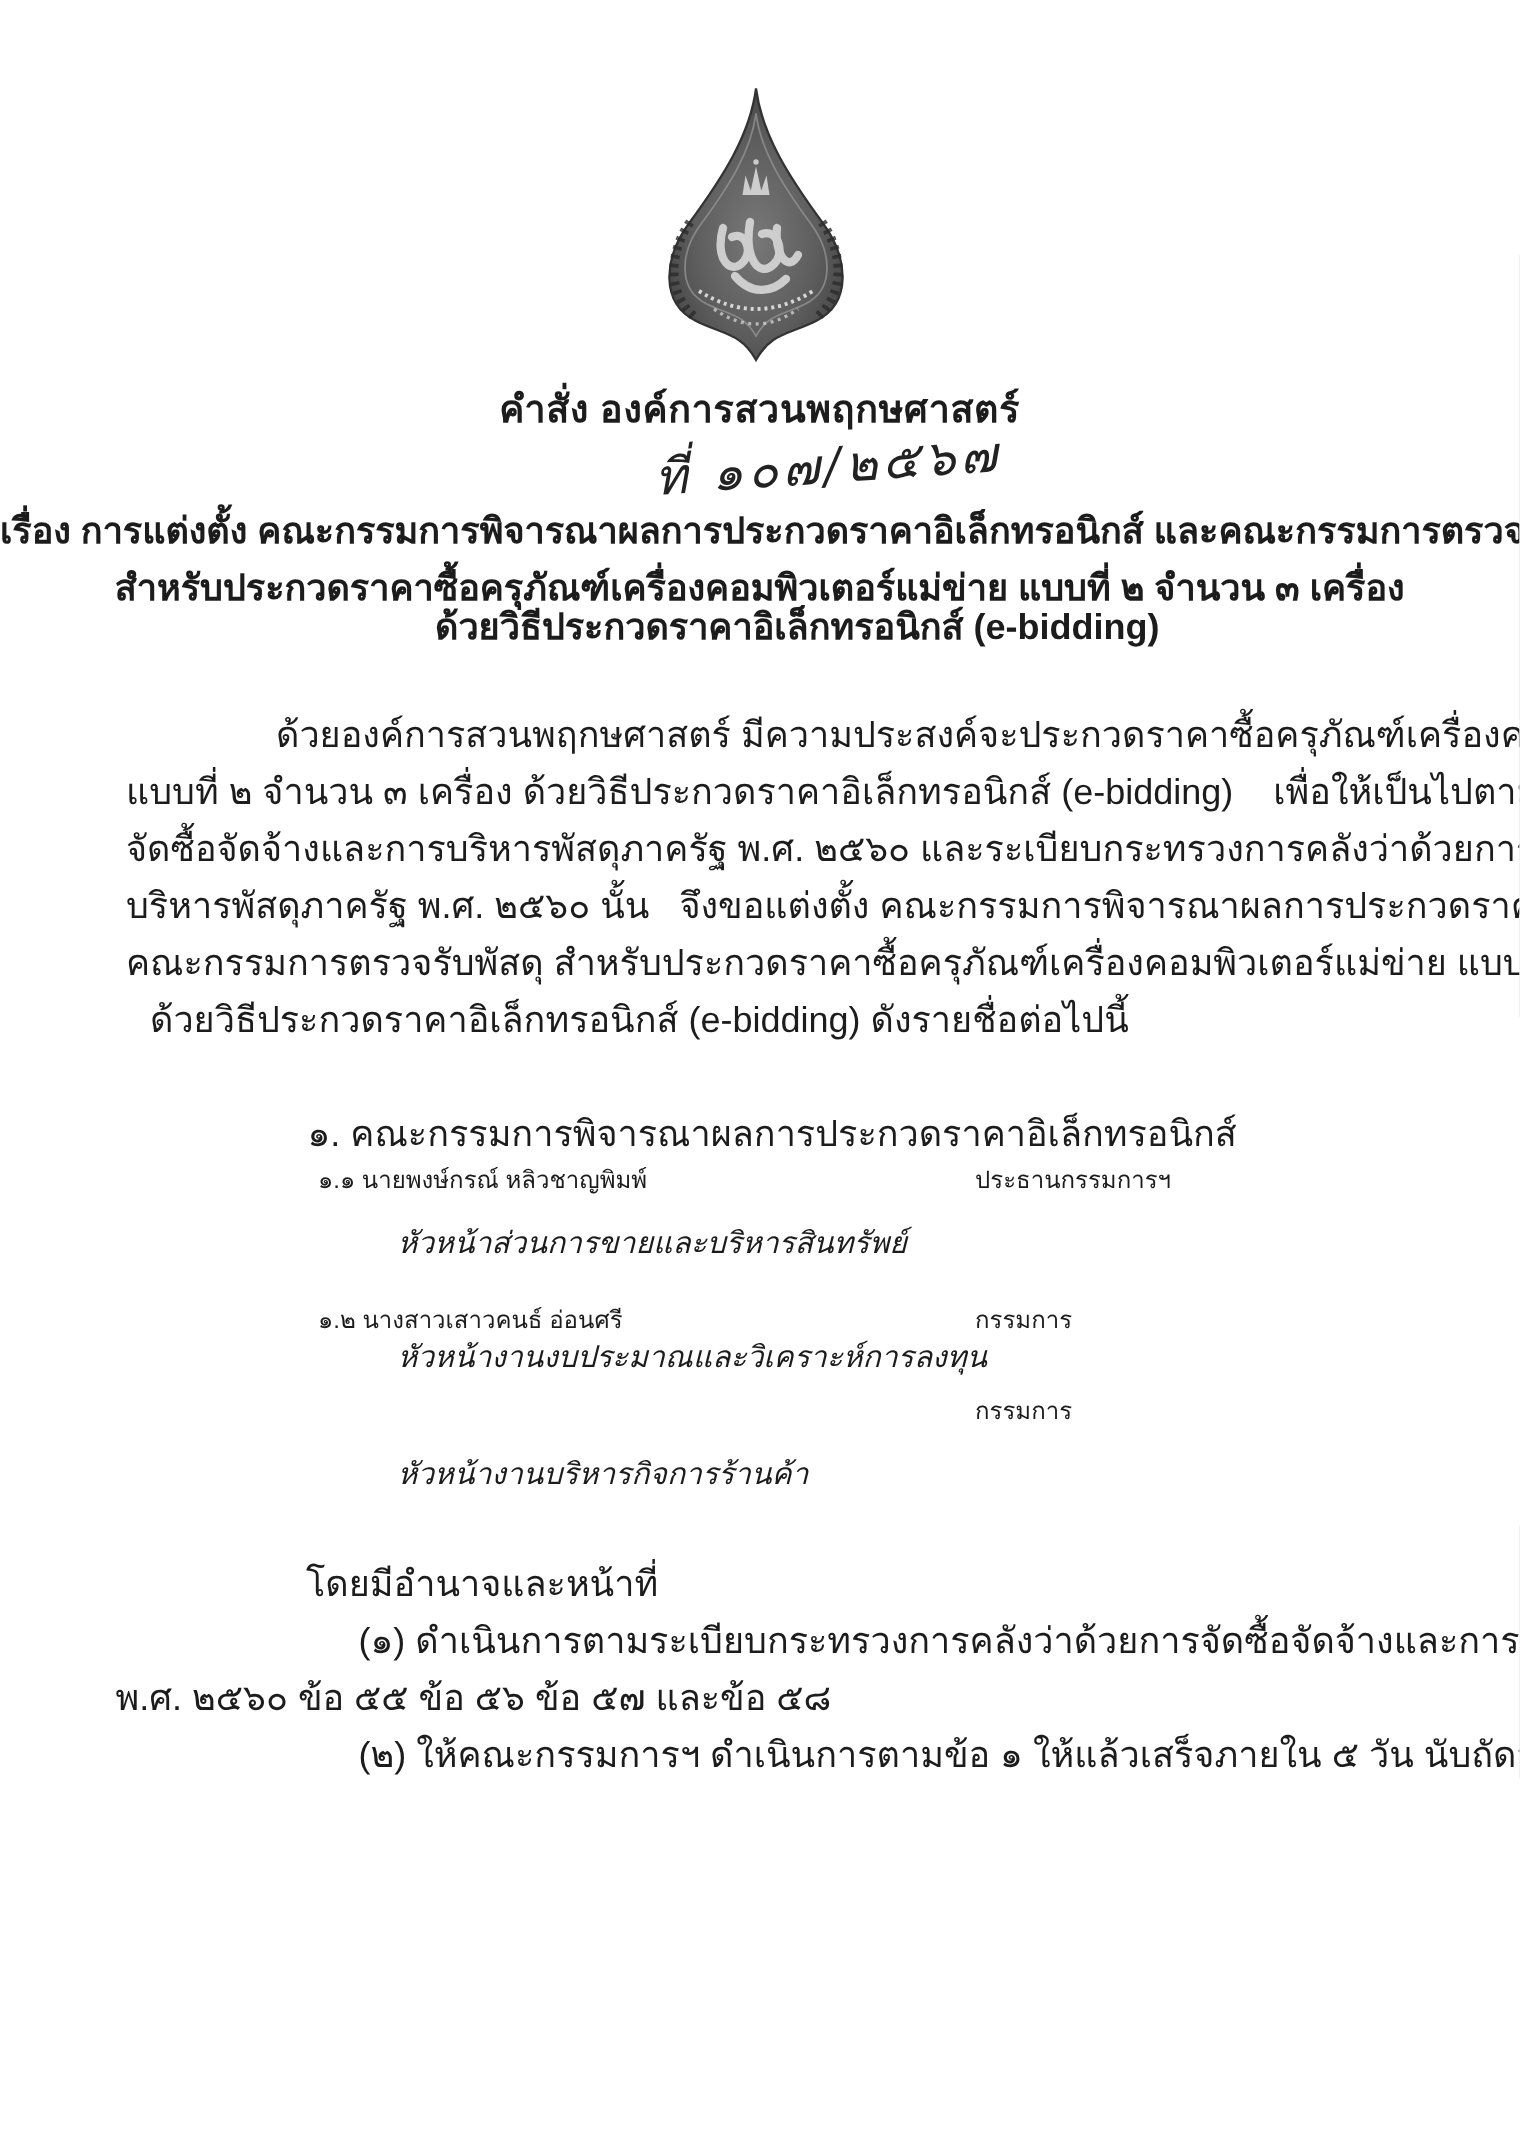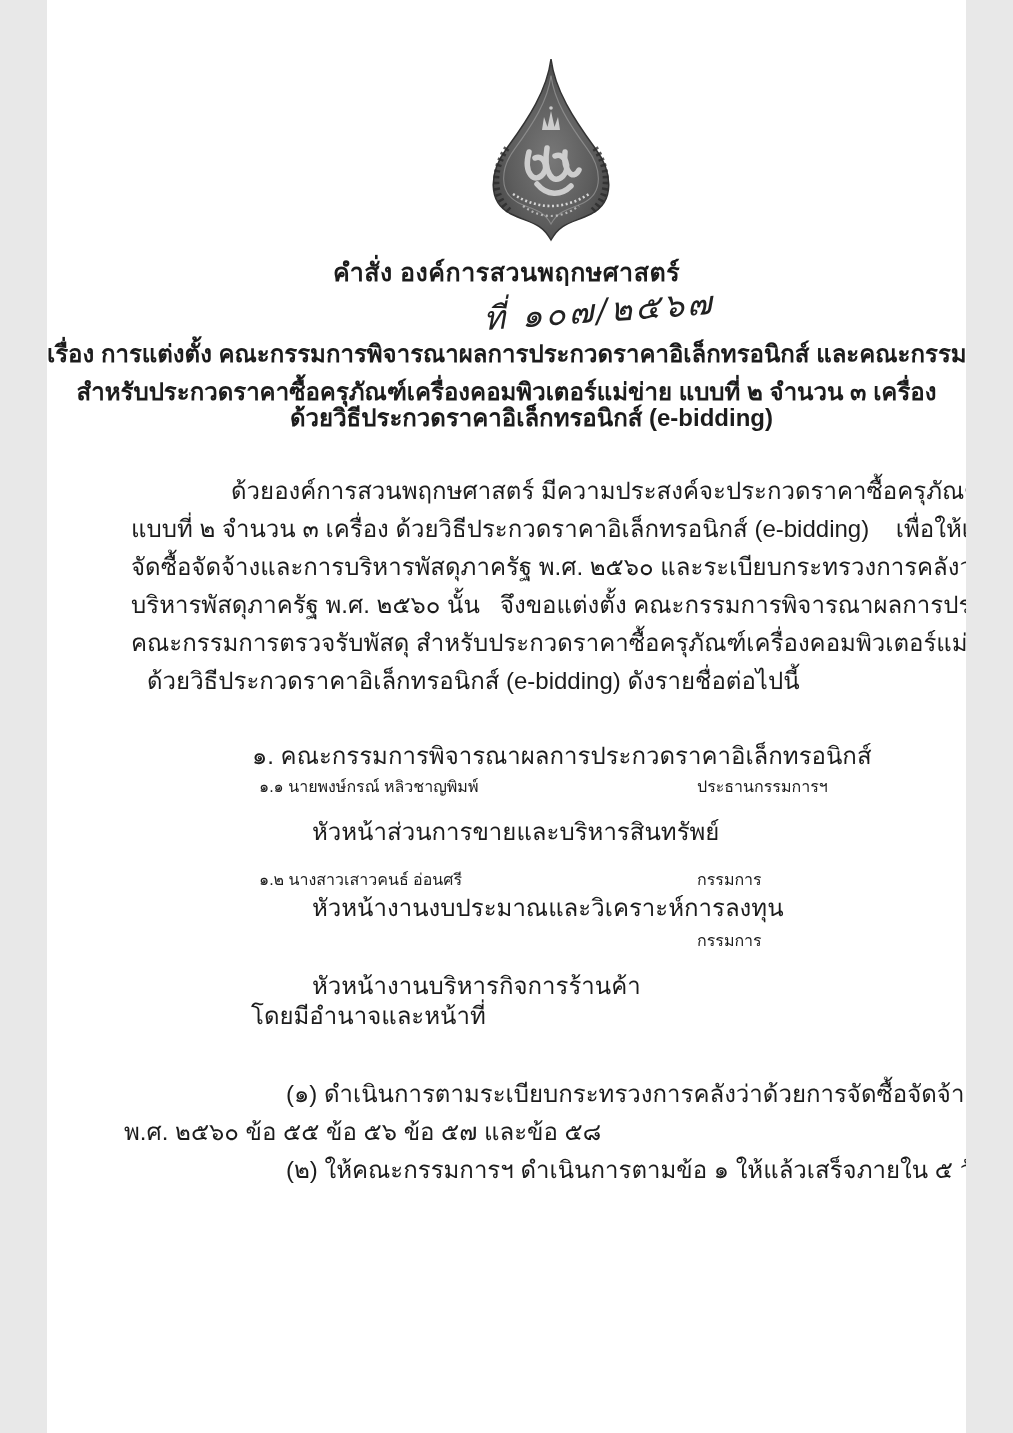--- a/index.html
+++ b/index.html
@@ -1,17 +1,17 @@
 <!DOCTYPE html>
 <html><head>
 <meta charset="utf-8">
 <style>
   html,body{margin:0;padding:0;background:#e8e8e8;}
   .page{
-    position:relative;width:919px;height:1433px;background:#ffffff;
+    position:relative;width:1013px;height:1433px;background:#ffffff;
     font-family:"Liberation Sans","DejaVu Sans",sans-serif;
     color:#1c1c1c;overflow:hidden;margin:0 auto;
   }
   .abs{position:absolute;}
   .centered{left:0;width:100%;text-align:center;}
   .emblem{left:430px;top:56px;width:148px;height:190px;}
   .emblem svg{width:100%;height:100%;display:block;}
   .title{top:252px;font-size:25px;font-weight:bold;letter-spacing:.5px;}
   .doc-number{
     left:436px;top:284px;font-size:33px;font-style:italic;
@@ -21,24 +21,24 @@
   .subject{font-size:24px;font-weight:bold;white-space:pre;}
   .s1{top:334px;} .s2{top:372px;} .s3{top:398px;margin-left:25px;}
   .bodyline{left:84px;font-size:24px;white-space:pre;line-height:30px;}
   .b0{top:476px;padding-left:100px;} .b1{top:514px;} .b2{top:552px;}
   .b3{top:590px;} .b4{top:628px;} .b5{top:666px;margin-left:16px;}
   .sec-heading{left:205px;top:736px;font-size:24px;white-space:pre;}
   .member-row{left:0;width:100%;height:32px;font-size:16px;}
   .member-row .name{position:absolute;left:212px;white-space:pre;}
   .member-row .pos{position:absolute;left:650px;white-space:pre;text-align:right;}
   .r1{top:774px;} .r2{top:850px;margin-top:17px;} .r3{top:928px;}
-  .member-title{left:265px;font-size:24px;white-space:pre;}
+  .member-title{left:265px;font-size:20px;white-space:pre;font-style:italic;}
   .t1{top:812px;} .t2{top:888px;} .t3{top:966px;}
   .duty{font-size:24px;white-space:pre;}
-  .d-intro{left:204px;top:996px;}
+  .d-intro{left:204px;top:1036px;}
   .d1a{left:239px;top:1074px;}
   .d1b{left:77px;top:1112px;}
   .d2{left:239px;top:1150px;}
 </style>
 </head>
 <body>
 
 <div class="page">
 
   <div class="abs emblem">

